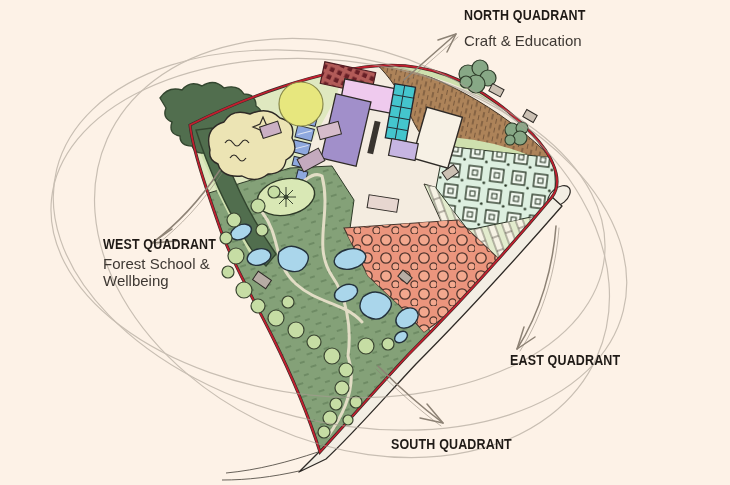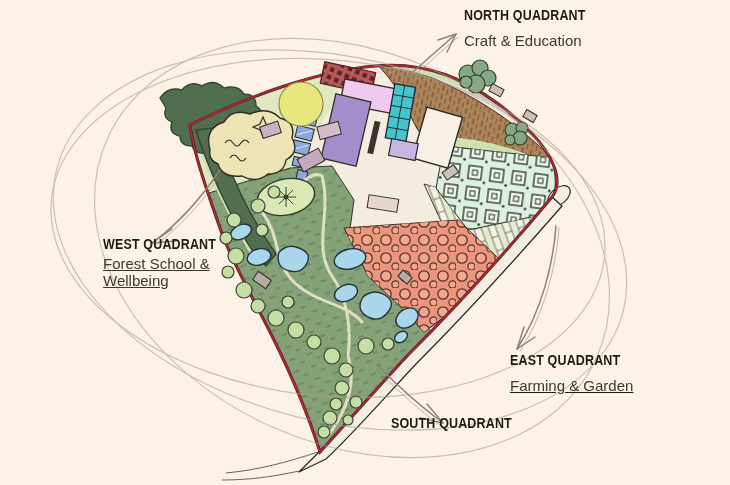--- a/index.html
+++ b/index.html
@@ -4,21 +4,21 @@
 <style>
   html,body{margin:0;padding:0;}
   body{background:#fdf2e7;font-family:"Liberation Sans", sans-serif;}
   .stage{position:relative;width:730px;height:485px;overflow:hidden;background:#fdf2e7;}
   .map-svg{position:absolute;left:0;top:0;}
   .qlabel{position:absolute;color:#221d19;}
   .q-title{display:inline-block;font-weight:700;font-size:14.5px;letter-spacing:.2px;
            transform:scaleX(.86);transform-origin:0 50%;white-space:nowrap;color:#1f1a16;}
   .q-sub{font-size:15px;color:#3e3833;line-height:1.14;margin-top:2px;}
   .nowrap{white-space:nowrap;margin-top:8px;}
-  .w-sub{width:150px;text-decoration:underline;}
+  .w-sub{width:150px;}
 </style>
 </head>
 <body bgcolor="#fdf2e7">
 
 <div class="stage">
 
 <svg class="map-svg" width="730" height="485" viewBox="0 0 730 485">
   <defs>
     <clipPath id="site">
       <path d="M 190,125 C 248,96 318,71 375,66 C 430,61 468,82 497,103 C 524,123 546,146 553,164
@@ -233,19 +233,18 @@
   <div class="qlabel" style="left:464px;top:6px;">
     <span class="q-title">NORTH QUADRANT</span>
     <div class="q-sub nowrap">Craft &amp; Education</div>
   </div>
   <div class="qlabel" style="left:103px;top:235px;">
     <span class="q-title">WEST QUADRANT</span>
     <div class="q-sub w-sub">Forest School &amp; Wellbeing</div>
   </div>
   <div class="qlabel" style="left:510px;top:351px;text-decoration:underline;">
     <span class="q-title">EAST QUADRANT</span>
-    <div class="q-sub nowrap">Farming &amp; Garden</div>
-  </div>
-  <div class="qlabel" style="left:391px;top:414px;">
+  </div>
+  <div class="qlabel" style="left:391px;top:435px;">
     <span class="q-title">SOUTH QUADRANT</span>
   </div>
 
 </div>
 
 </body></html>

